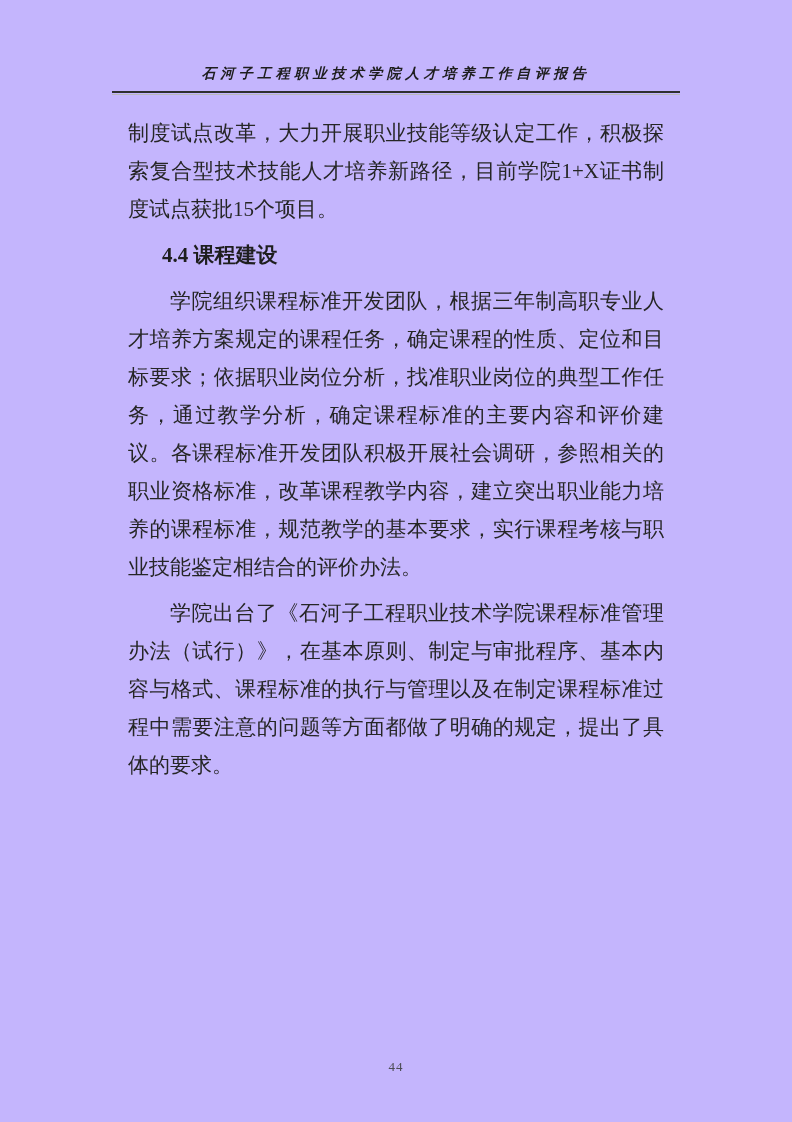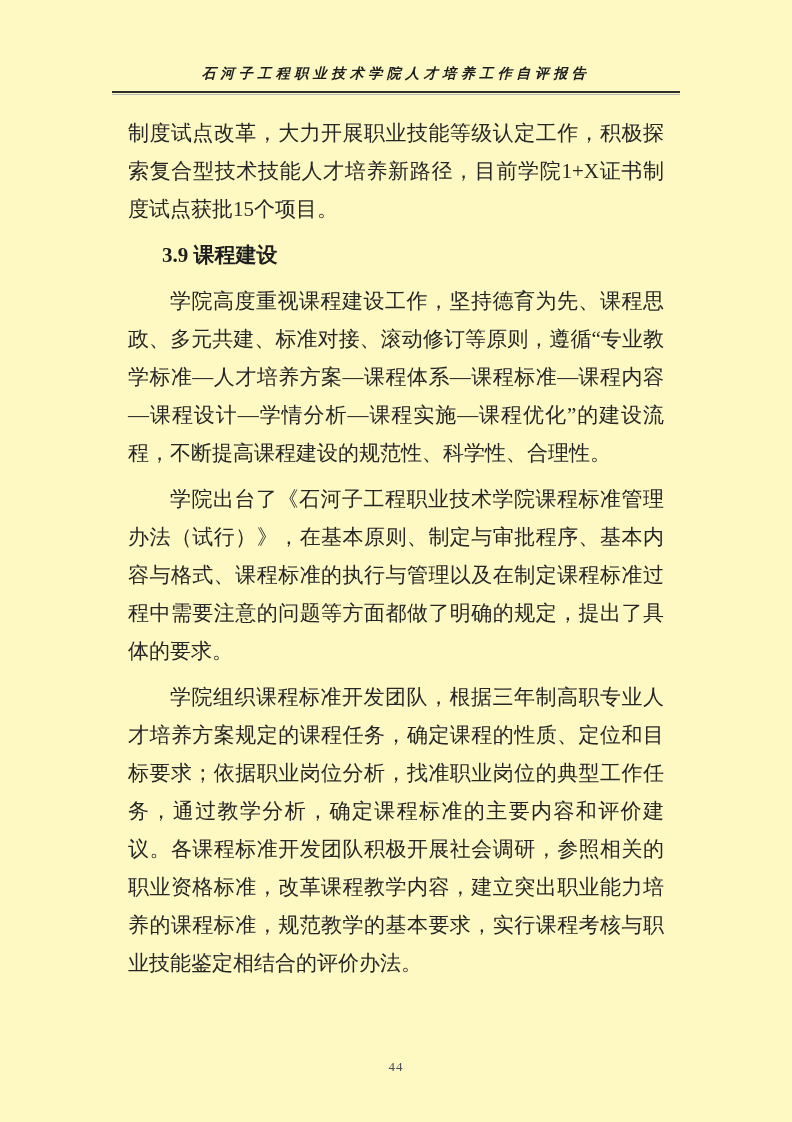--- a/index.html
+++ b/index.html
@@ -4,21 +4,21 @@
 <style>
   html, body {
     margin: 0;
     padding: 0;
     background: #ffffff;
   }
   .page {
     position: relative;
     width: 792px;
     height: 1122px;
-    background: #fef9c3;
+    background: #c4b5fd;
     overflow: hidden;
     font-family: "Liberation Serif", "DejaVu Serif", serif;
     color: #262626;
   }
   
   .header {
     position: absolute;
     top: 64px;
     left: 112px;
     width: 568px;
@@ -87,23 +87,22 @@
 
 <div class="page">
 
   <div class="header">
     <div class="header-title">石河子工程职业技术学院人才培养工作自评报告</div>
     <div class="header-rule"></div>
   </div>
 
   <div class="doc-body">
     <p class="para no-indent">制度试点改革，大力开展职业技能等级认定工作，积极探索复合型技术技能人才培养新路径，目前学院1+X证书制度试点获批15个项目。</p>
-    <h2 class="heading">3.9 课程建设</h2>
-    <p class="para">学院高度重视课程建设工作，坚持德育为先、课程思政、多元共建、标准对接、滚动修订等原则，遵循“专业教学标准—人才培养方案—课程体系—课程标准—课程内容—课程设计—学情分析—课程实施—课程优化”的建设流程，不断提高课程建设的规范性、科学性、合理性。</p>
+    <h2 class="heading">4.4 课程建设</h2>
+    <p class="para">学院组织课程标准开发团队，根据三年制高职专业人才培养方案规定的课程任务，确定课程的性质、定位和目标要求；依据职业岗位分析，找准职业岗位的典型工作任务，通过教学分析，确定课程标准的主要内容和评价建议。各课程标准开发团队积极开展社会调研，参照相关的职业资格标准，改革课程教学内容，建立突出职业能力培养的课程标准，规范教学的基本要求，实行课程考核与职业技能鉴定相结合的评价办法。</p>
     <p class="para">学院出台了《石河子工程职业技术学院课程标准管理办法（试行）》，在基本原则、制定与审批程序、基本内容与格式、课程标准的执行与管理以及在制定课程标准过程中需要注意的问题等方面都做了明确的规定，提出了具体的要求。</p>
-    <p class="para">学院组织课程标准开发团队，根据三年制高职专业人才培养方案规定的课程任务，确定课程的性质、定位和目标要求；依据职业岗位分析，找准职业岗位的典型工作任务，通过教学分析，确定课程标准的主要内容和评价建议。各课程标准开发团队积极开展社会调研，参照相关的职业资格标准，改革课程教学内容，建立突出职业能力培养的课程标准，规范教学的基本要求，实行课程考核与职业技能鉴定相结合的评价办法。</p>
   </div>
 
   <div class="footer">
     <span class="page-number">44</span>
   </div>
 
 </div>
 
 </body></html>

